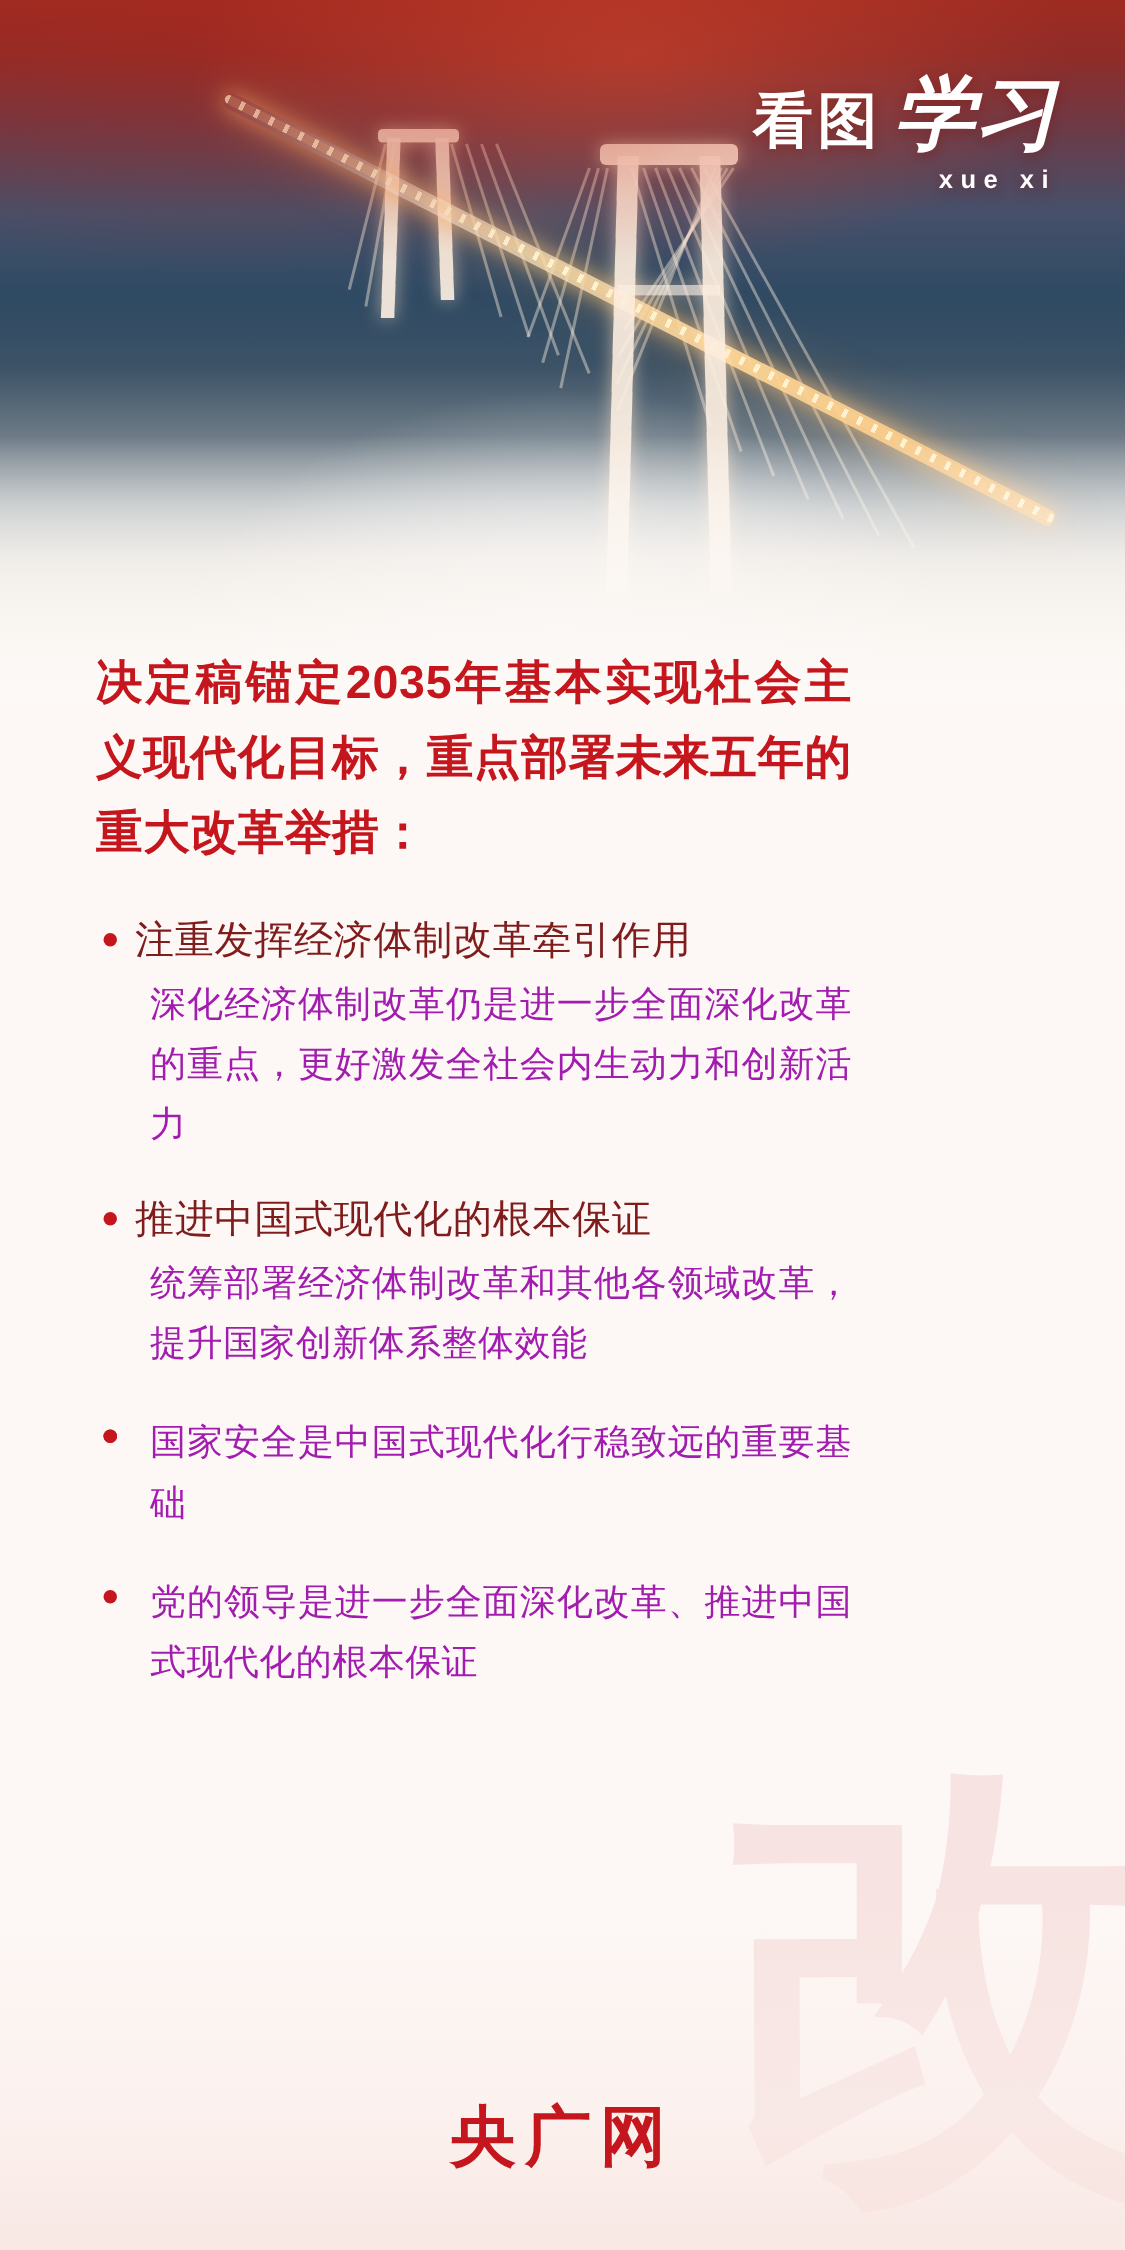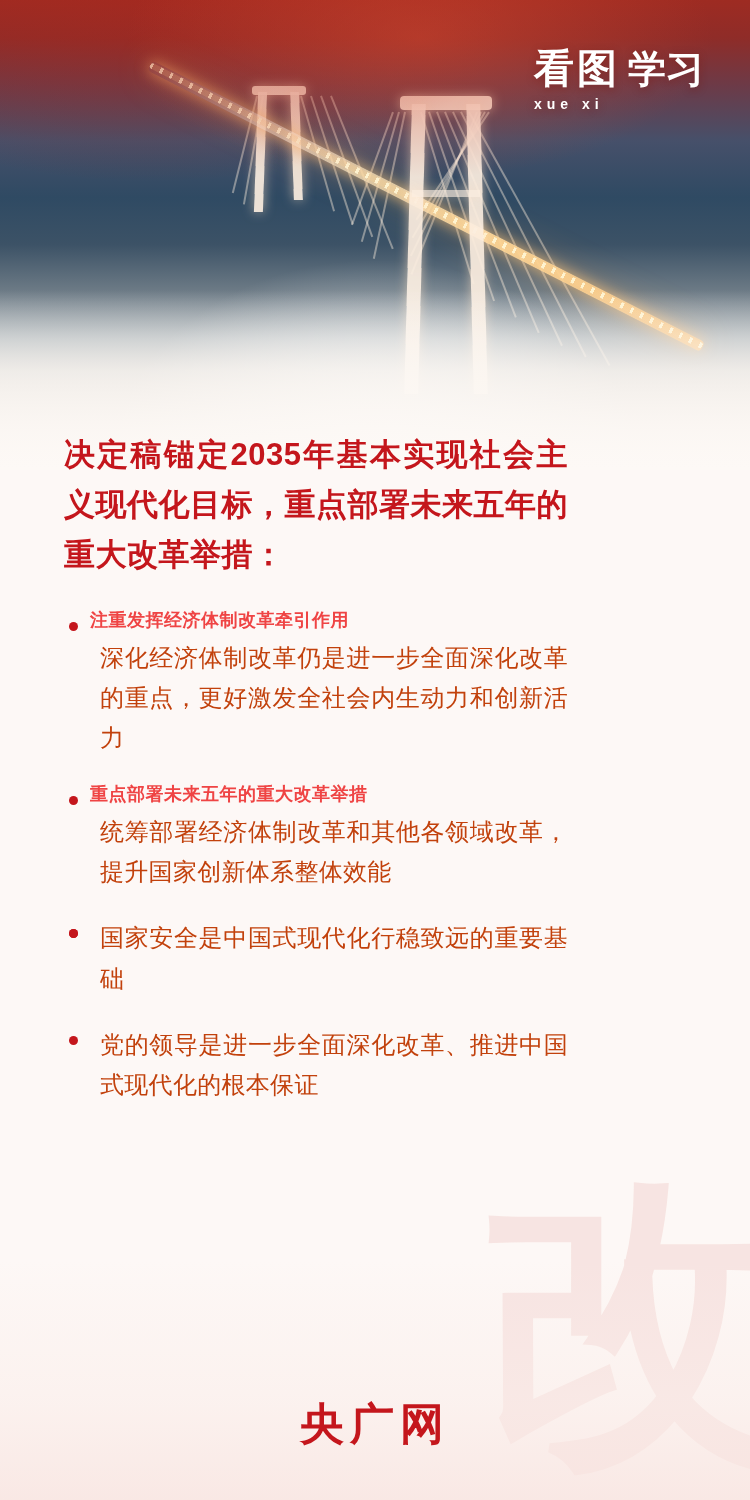--- a/index.html
+++ b/index.html
@@ -100,42 +100,44 @@
     width: 1.6px;
     transform-origin: top center;
   }
 
   
   .brand {
     position: absolute;
     right: 46px;
     top: 48px;
     color: #ffffff;
+    text-align: right;
     text-shadow: 0 2px 8px rgba(120,20,10,0.45);
   }
   .brand-main {
     font-size: 40px;
     font-weight: bold;
     letter-spacing: 3px;
     line-height: 1;
     display: flex;
     align-items: baseline;
     justify-content: flex-end;
     gap: 8px;
   }
   .brand-script {
     font-family: "DejaVu Serif", serif;
-    font-size: 38px;
+    font-style: italic;
+    font-size: 54px;
     font-weight: bold;
     letter-spacing: 0px;
     line-height: 1;
   }
   .brand-pinyin {
     margin-top: 8px;
-    font-size: 14px;
+    font-size: 17px;
     letter-spacing: 5px;
     font-weight: bold;
   }
 
   
   .content {
     position: absolute;
     left: 0;
     top: 430px;
     width: 632px;
@@ -149,38 +151,38 @@
     line-height: 1.62;
     letter-spacing: 0.5px;
     margin: 0 0 26px 0;
     text-align: justify;
   }
   .item {
     margin-bottom: 22px;
   }
   .item-title {
     position: relative;
-    color: #ef4444;
-    font-size: 18px;
-    font-weight: bold;
+    color: #7f1d1d;
+    font-size: 26px;
+    font-weight: normal;
     line-height: 1.5;
     padding-left: 26px;
     letter-spacing: 0.5px;
   }
   .bullet {
     position: absolute;
     left: 5px;
     top: 15px;
     width: 9px;
     height: 9px;
     border-radius: 50%;
     background: #c4161c;
   }
   .item-desc {
-    color: #c2410c;
+    color: #a21caf;
     font-size: 24px;
     line-height: 1.68;
     padding-left: 36px;
     padding-top: 4px;
     letter-spacing: 0.3px;
     text-align: justify;
   }
 
   
   .watermark {
@@ -283,21 +285,21 @@
       <div class="item-title">
         <span class="bullet"></span>
         <span>注重发挥经济体制改革牵引作用</span>
       </div>
       <div class="item-desc">深化经济体制改革仍是进一步全面深化改革的重点，更好激发全社会内生动力和创新活力</div>
     </div>
 
     <div class="item">
       <div class="item-title">
         <span class="bullet"></span>
-        <span>重点部署未来五年的重大改革举措</span>
+        <span>推进中国式现代化的根本保证</span>
       </div>
       <div class="item-desc">统筹部署经济体制改革和其他各领域改革，提升国家创新体系整体效能</div>
     </div>
 
     <div class="item">
       <div class="item-title">
         <span class="bullet"></span>
       </div>
     </div>
 

